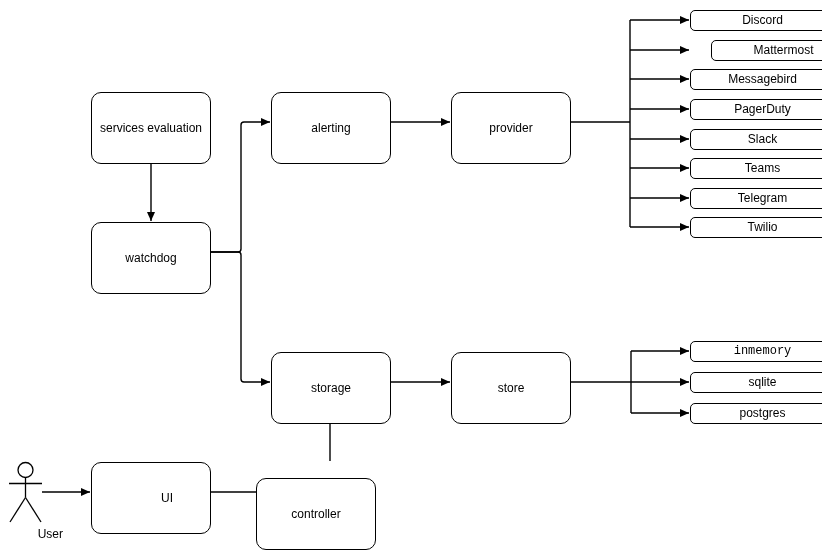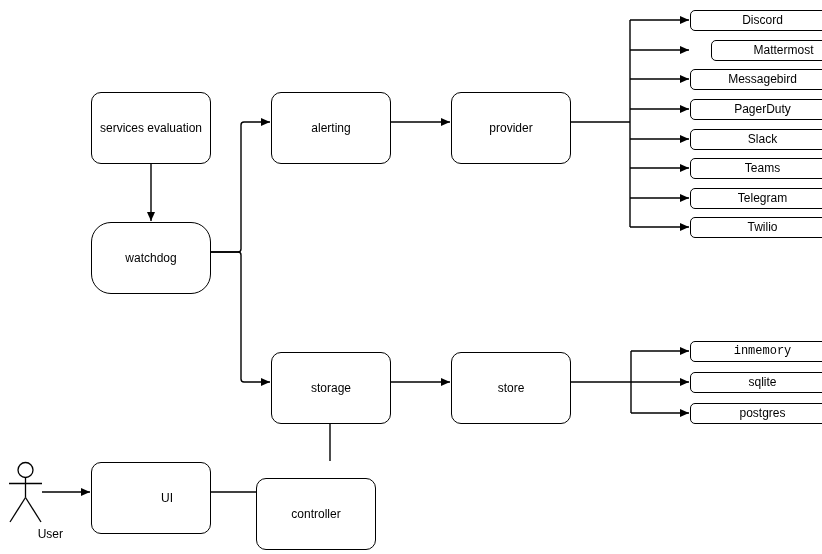--- a/index.html
+++ b/index.html
@@ -98,21 +98,21 @@
       <path d="M25.5,477.5 V497.5"></path>
       <path d="M9,483.5 H42"></path>
       <path d="M25.5,497.5 L10,522"></path>
       <path d="M25.5,497.5 L41,522"></path>
     </g>
   </svg>
 
   <div class="node big" style="left:91px;  top:92px;">services evaluation</div>
   <div class="node big" style="left:271px; top:92px;">alerting</div>
   <div class="node big" style="left:451px; top:92px;">provider</div>
-  <div class="node big" style="left:91px;  top:222px;border-radius:20px;">watchdog</div>
+  <div class="node big" style="left:91px;  top:222px;">watchdog</div>
   <div class="node big" style="left:271px; top:352px;">storage</div>
   <div class="node big" style="left:451px; top:352px;">store</div>
   <div class="node big" style="left:91px;  top:462px;padding-left:32px;">UI</div>
   <div class="node big" style="left:256px; top:462px;margin-top:16px;">controller</div>
 
   <div class="node small" style="left:690px; top:10px;">Discord</div>
   <div class="node small" style="left:711px; top:39.5px;">Mattermost</div>
   <div class="node small" style="left:690px; top:69px;">Messagebird</div>
   <div class="node small" style="left:690px; top:98.5px;">PagerDuty</div>
   <div class="node small" style="left:690px; top:128.5px;">Slack</div>

